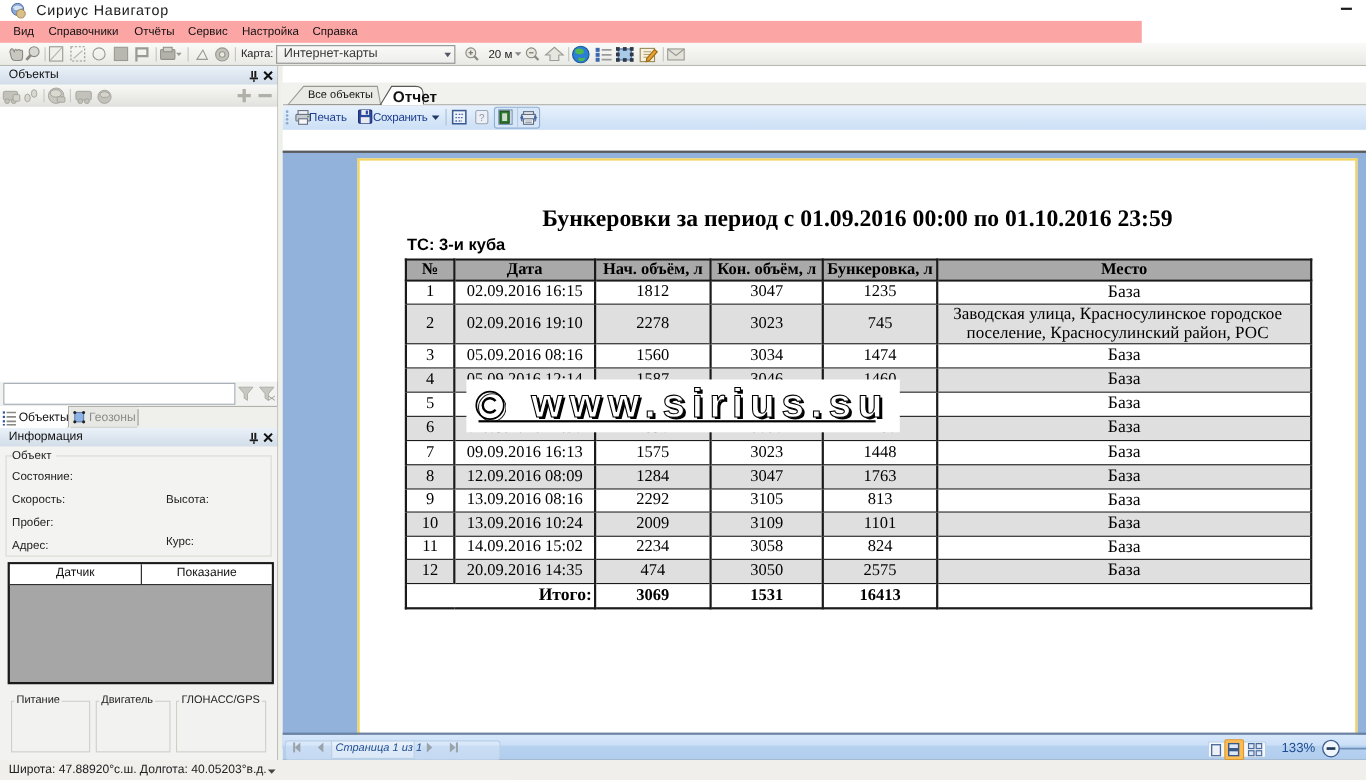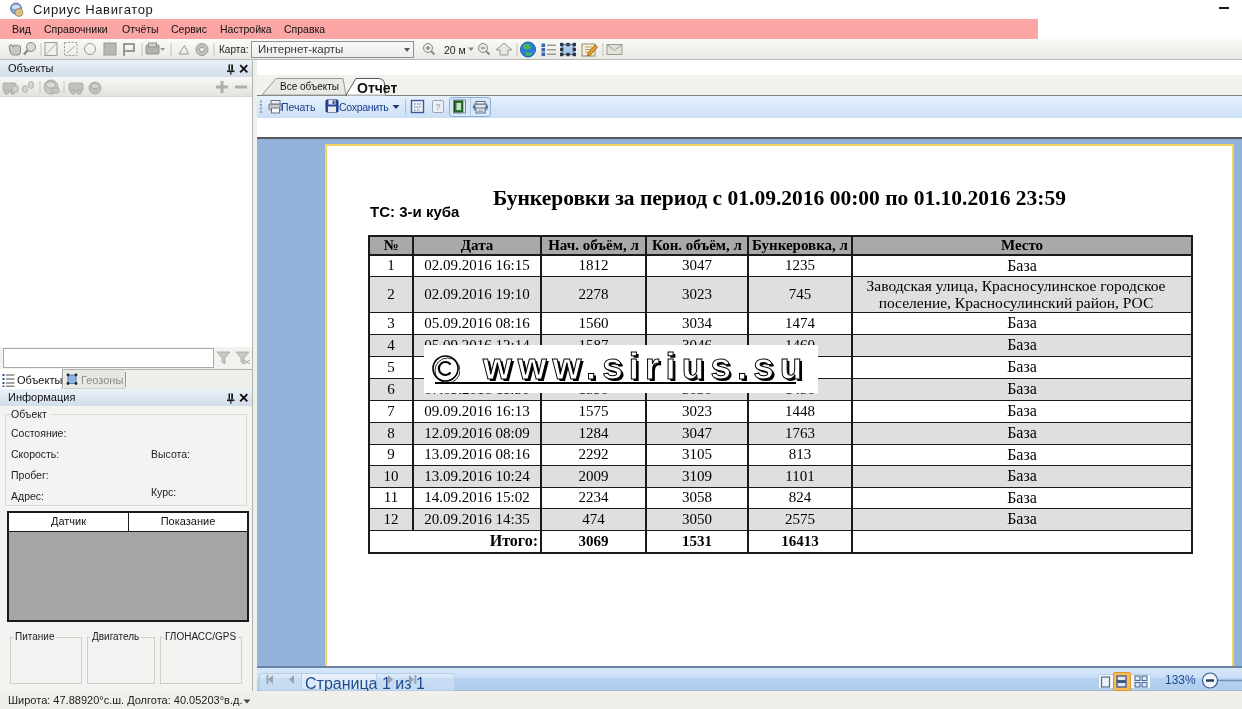--- a/index.html
+++ b/index.html
@@ -41,21 +41,21 @@
 #doctabs { left:0; top:0; width:985px; height:21px; background:#f1f1ed; }
 #printbar { left:0; top:21px; width:985px; height:22px; background:linear-gradient(#e7f1fc,#cbdff5); font-size:10.5px; color:#1e4090; }
 #reptabs { left:0; top:43px; width:985px; height:19px; background:linear-gradient(#eef4fb,#dfeaf7); }
 .rtab1 { position:absolute; left:1px; top:0px; width:132px; height:18px; background:linear-gradient(#eef5fd,#d5e5f7); border:1px solid #9fb6cf; border-radius:3px 8px 0 0; font-size:10px; letter-spacing:-0.35px; color:#2b5cad; text-align:center; padding-top:3px; white-space:nowrap; overflow:hidden; }
 .rtab2 { position:absolute; left:134px; top:0px; width:60px; height:19px; background:#fff; border:1px solid #9fb6cf; border-bottom:none; border-radius:3px 8px 0 0; font-size:11px; font-weight:bold; color:#17427e; text-align:center; padding-top:2px; }
 #repview { left:0; top:62px; width:985px; height:544px; background:#93b2db; border-top:2px solid #5a5a5a; }
 #page { position:absolute; left:68px; top:5px; width:909px; height:538px; background:#fff; border:2px solid #f2d45f; border-bottom:none; }
 
 
 #rtitle { top:40px; width:905px; text-align:center; font-family:"Liberation Serif", serif; font-size:21.5px; font-weight:bold; color:#000; white-space:nowrap; }
-#rts { left:43px; top:57px; font-size:15px; font-weight:bold; color:#000; }
+#rts { left:43px; top:68px; font-size:15px; font-weight:bold; color:#000; }
 table#rep { position:absolute; left:41px; top:89px; border-collapse:collapse; table-layout:fixed; font-family:"Liberation Serif", serif; font-size:15px; color:#000; }
 #rep td, #rep th { border:1px solid #1a1a1a; border-left-width:2px; border-right-width:2px; text-align:center; padding:0; overflow:hidden; }
 #rep th { border-top-width:2px; border-bottom-width:2px; }
 #rep tr:last-child td { border-bottom-width:2px; }
 #rep th { background:#a9a9a9; font-size:15px; }
 #rep tr.alt td { background:#dfdfdf; }
 #watermark { left:97px; top:199px; width:394px; height:48px; background:#fff; }
 #watermark .wm { position:absolute; left:59px; top:1px; font-size:37px; font-weight:bold; letter-spacing:6px; color:#fff; -webkit-text-stroke:1px #000; text-shadow:2.2px 2.2px 0 #000; white-space:nowrap; }
 #watermark .ul { position:absolute; left:11px; top:37px; width:361px; height:2px; background:#000; }
 
@@ -492,21 +492,21 @@
 <div class="abs" id="navbar">
   <div class="navgrp"></div>
   <svg class="abs navbtn" style="left:7px;" viewBox="0 0 13 13">
       <path d="M9 2 L4 6.5 L9 11 Z" fill="#9aa2aa"></path>
       <rect x="2.5" y="2" width="1.8" height="9" fill="#9aa2aa"></rect>
     </svg>
   <svg class="abs navbtn" style="left:28px;" viewBox="0 0 13 13">
       <path d="M9 2 L4 6.5 L9 11 Z" fill="#9aa2aa"></path>
     </svg>
   <div class="abs" style="left:44px; top:5px; width:76px; height:17px; border:1px solid #b9cfe6; background:rgba(255,255,255,0.4);"></div>
-  <span class="abs" style="left:48px; top:7px; font-size:16px; color:#1e4c8f;">Страница 1 из 1</span>
+  <span class="abs" style="left:48px; top:7px; font-size:10px; color:#1e4c8f;font-style:italic;">Страница 1 из 1</span>
   <svg class="abs navbtn" style="left:127px;" viewBox="0 0 13 13">
       <path d="M4 2 L9 6.5 L4 11 Z" fill="#9aa2aa"></path>
     </svg>
   <svg class="abs navbtn" style="left:148px;" viewBox="0 0 13 13">
       <path d="M4 2 L9 6.5 L4 11 Z" fill="#9aa2aa"></path>
       <rect x="9.5" y="2" width="1.8" height="9" fill="#9aa2aa"></rect>
     </svg>
   <div class="abs" style="left:841px; top:6px; width:53px; height:15px; background:#f4f8fc; border:1px solid #b9cfe6; border-radius:2px;"></div>
   <svg class="abs" style="left:843px; top:8px;" width="11" height="12" viewBox="0 0 11 12">
       <rect x="1.5" y="1" width="8" height="10" fill="#eef2f8" stroke="#4a6a9a" stroke-width="1.2"></rect>

